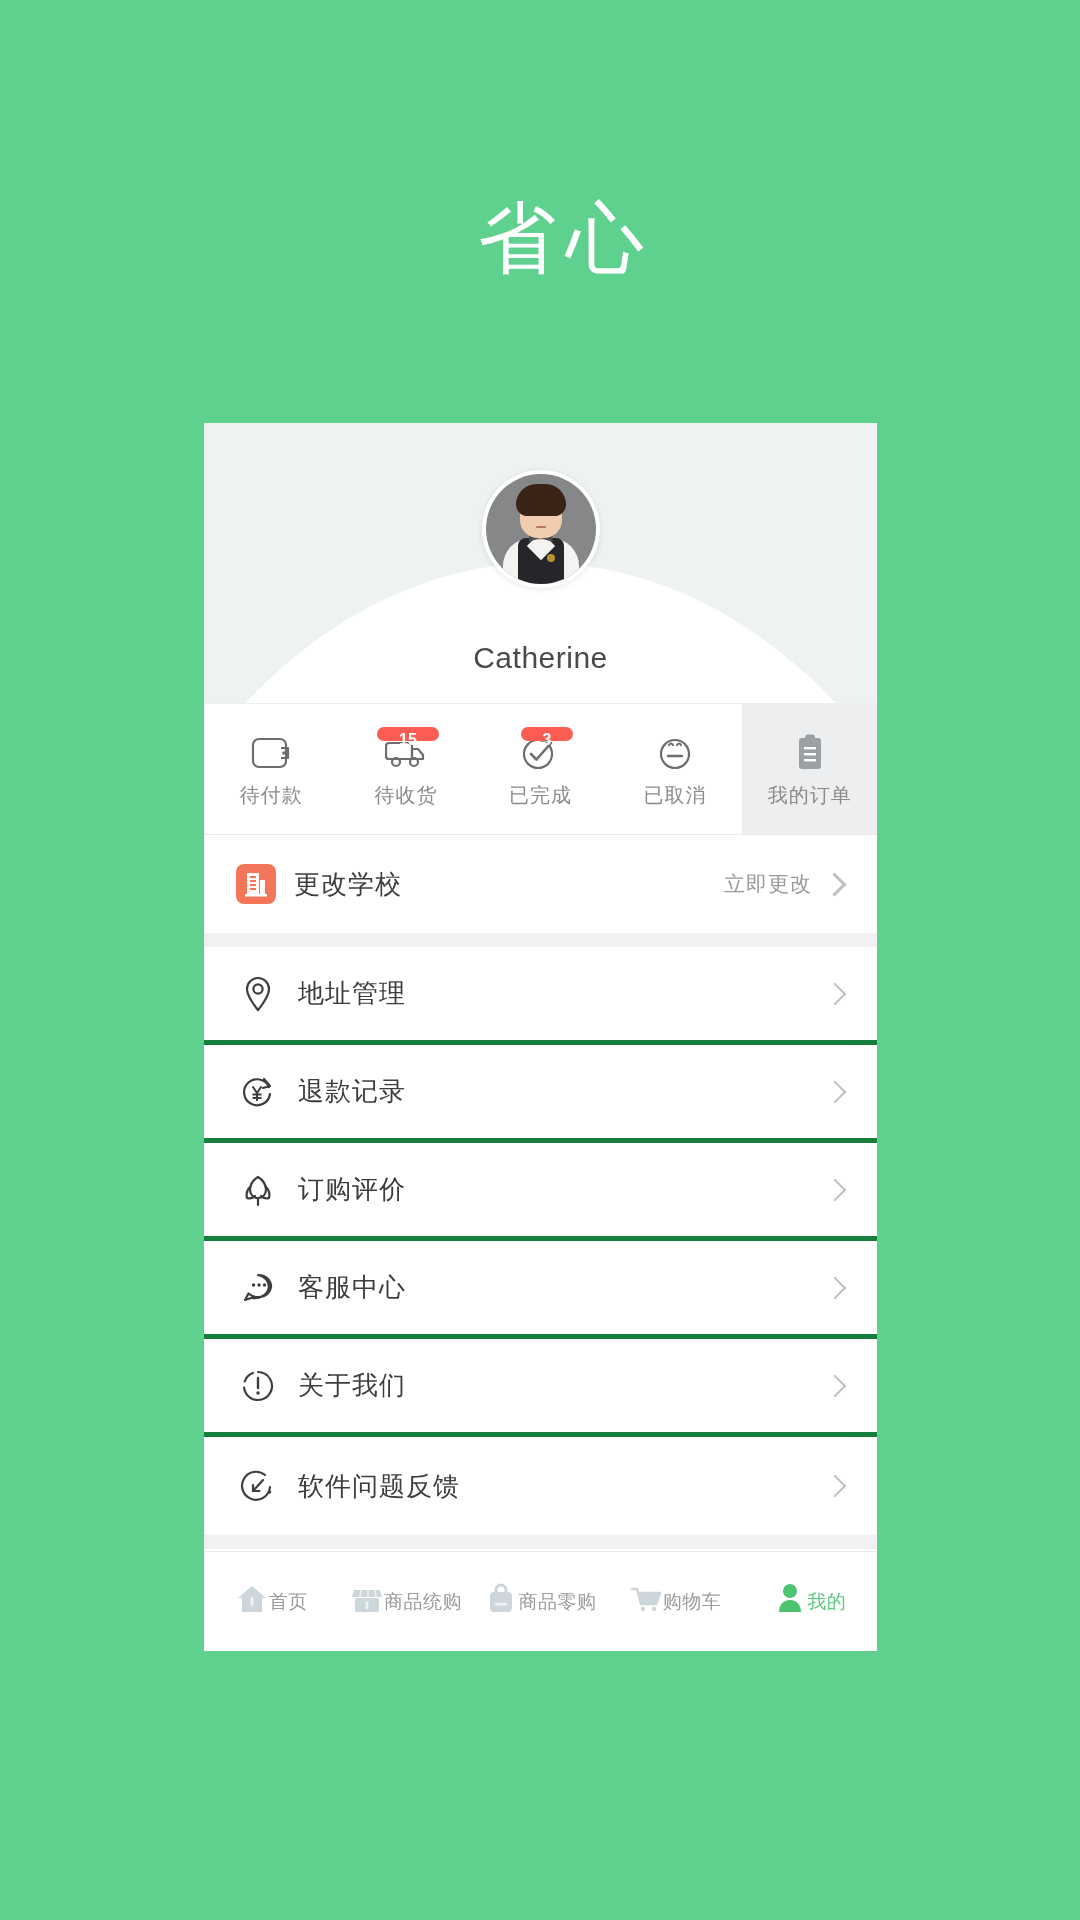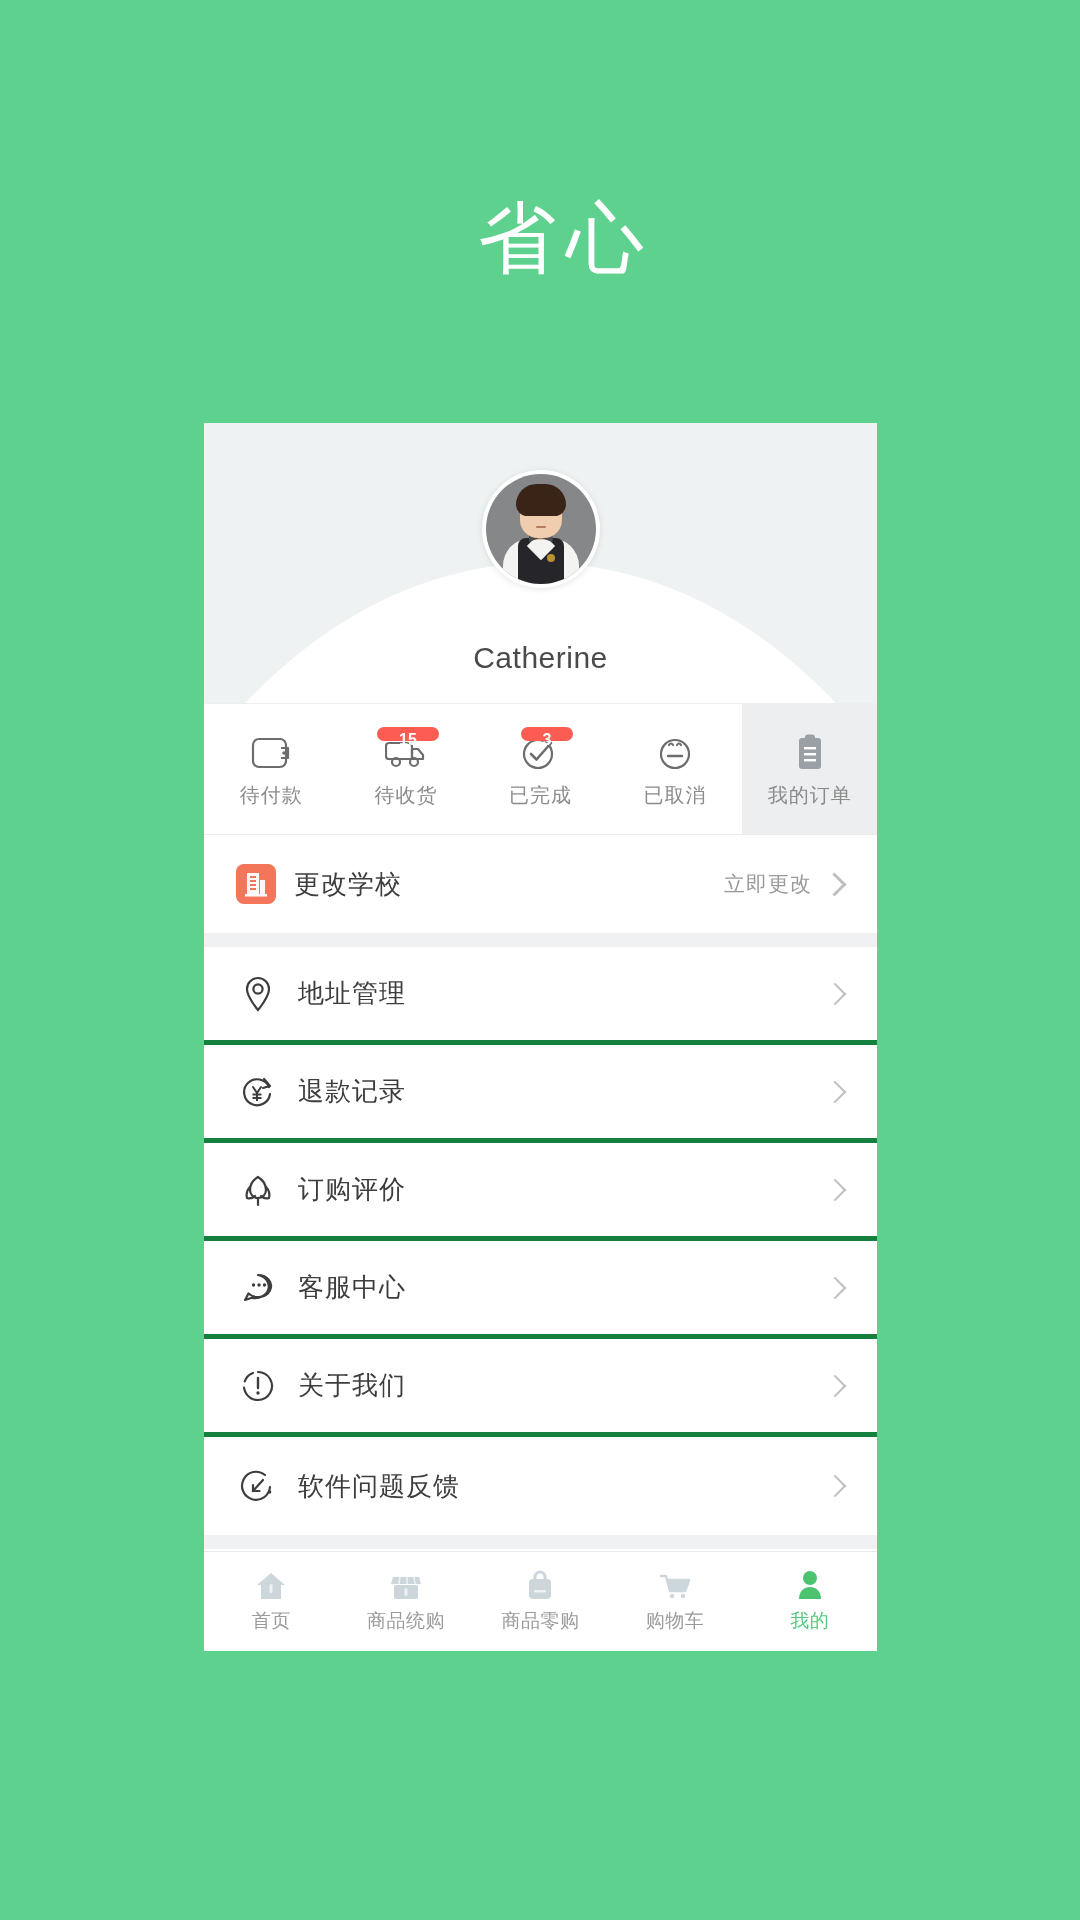--- a/index.html
+++ b/index.html
@@ -317,21 +317,21 @@
     width: 673px;
     height: 100px;
     background: #ffffff;
     border-top: 1px solid #e9eaeb;
     display: flex;
     box-sizing: border-box;
   }
   .tab {
     flex: 1;
     display: flex;
-    flex-direction: column;
+    flex-direction: row;
     align-items: center;
     justify-content: center;
   }
   .tab-ico {
     width: 34px;
     height: 34px;
     display: flex;
     align-items: center;
     justify-content: center;
     margin-bottom: 5px;

